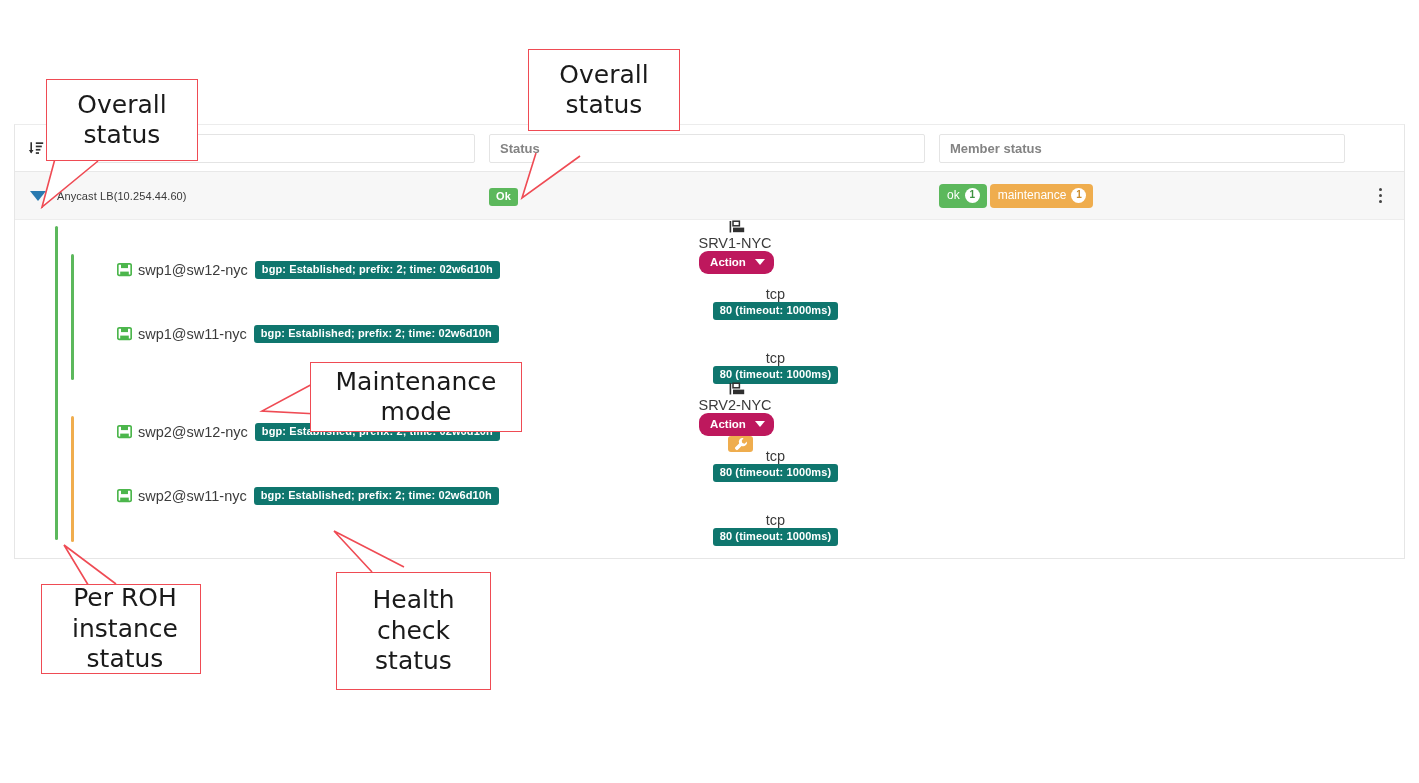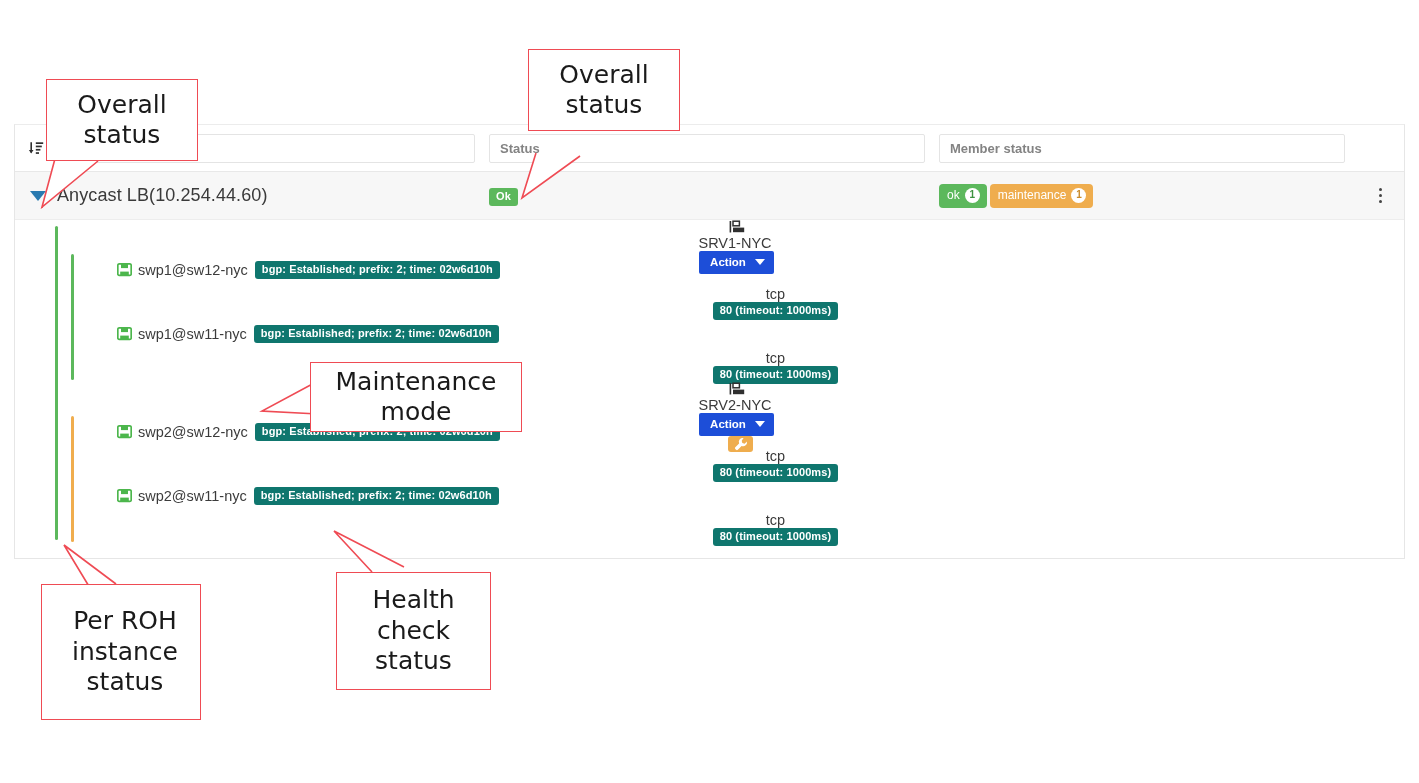--- a/index.html
+++ b/index.html
@@ -86,21 +86,21 @@
     box-sizing: border-box;
   }
   .caret-down {
     width: 0; height: 0;
     border-left: 8px solid transparent;
     border-right: 8px solid transparent;
     border-top: 10px solid #2a7ab0;
   }
   .group-name-cell {
     width: 432px;
-    font-size: 18px;
+    font-size: 11px;
     color: #3a3a3a;
     letter-spacing: .1px;
   }
   .group-status-cell { width: 450px; }
   .group-member-cell { width: 420px; display: flex; align-items: center; gap: 3px;}
   .kebab-cell {
     flex: 1;
     display: flex;
     justify-content: flex-end;
     padding-right: 22px;
@@ -191,26 +191,26 @@
   .check-label {
     font-size: 14.5px;
     color: #3b3b3b;
     margin-left: 7px;
     margin-right: 7px;
   }
 
   
   .action-btn {
     display: inline-flex; align-items: center; gap: 9px;
-    background: #1d4ed8;
+    background: #be185d;
     color: #ffffff;
     font-size: 11.5px;
     font-weight: bold;
     border: none;
-    border-radius: 2px;
+    border-radius: 9px;
     padding: 5px 9px 6px 11px;
     cursor: pointer;
     font-family: "Liberation Sans", sans-serif;
   }
   .action-btn .mini-caret {
     width: 0; height: 0;
     border-left: 5px solid transparent;
     border-right: 5px solid transparent;
     border-top: 6px solid #ffffff;
   }
@@ -451,21 +451,21 @@
 <div class="callout" style="left:528px; top:49px; width:152px; height:82px;">
   <span style="white-space:pre-line;">Overall
 status</span>
 </div>
 
 <div class="callout" style="left:310px; top:362px; width:212px; height:70px;">
   <span style="white-space:pre-line;">Maintenance
 mode</span>
 </div>
 
-<div class="callout" style="left:41px; top:584px; width:160px; height:136px; padding-left:8px;">
+<div class="callout" style="left:41px; top:584px; width:160px; height:90px; padding-left:8px;">
   <span style="white-space:pre-line;">Per ROH
 instance
 status</span>
 </div>
 
 <div class="callout" style="left:336px; top:572px; width:155px; height:118px;">
   <span style="white-space:pre-line;">Health
 check
 status</span>
 </div>

